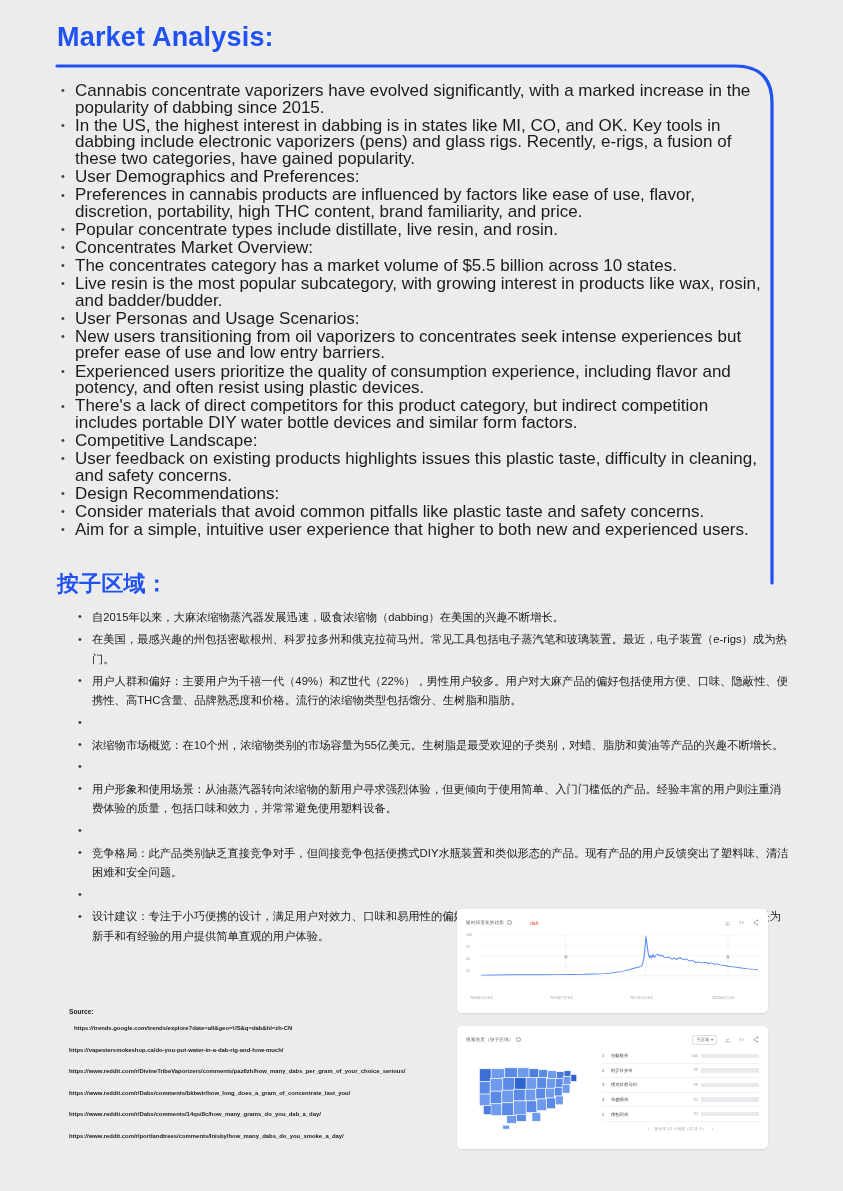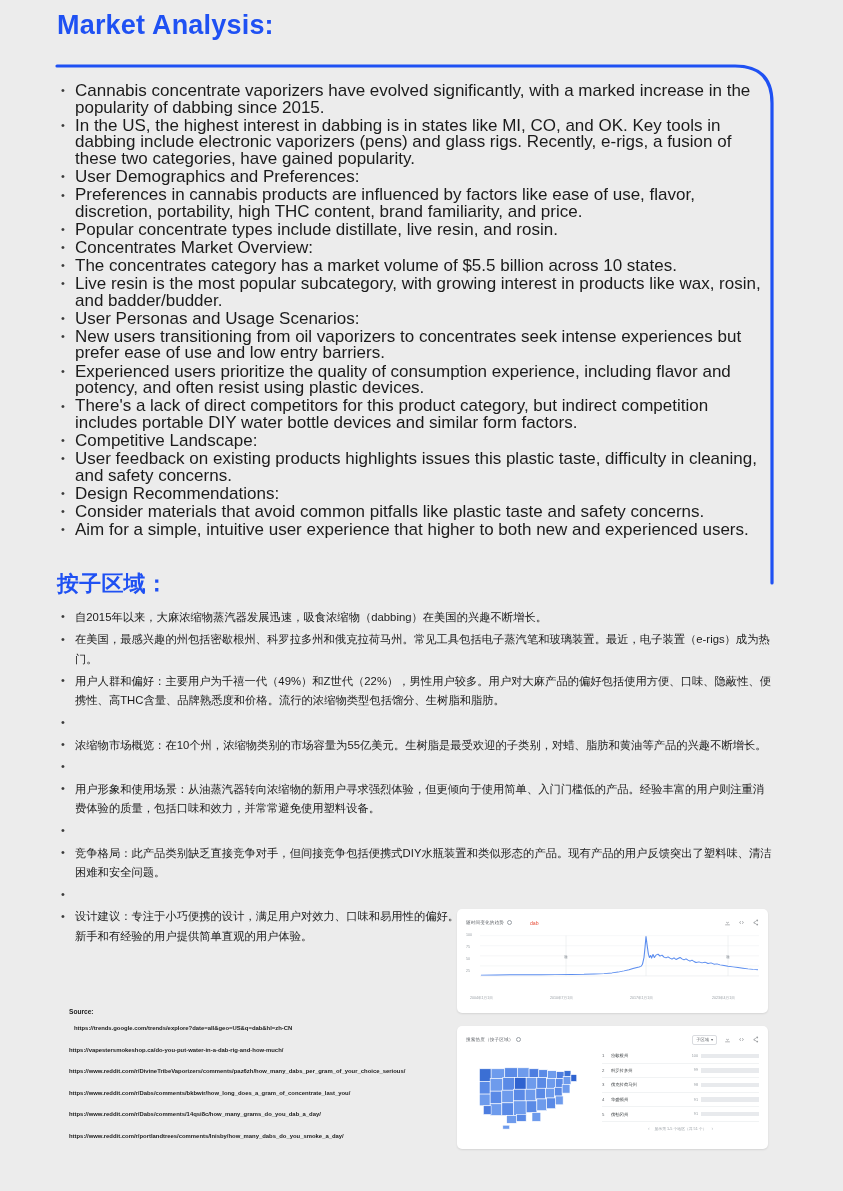--- a/index.html
+++ b/index.html
@@ -15,27 +15,27 @@
   .rule-svg { position: absolute; left: 0; top: 0; width: 843px; height: 620px; pointer-events: none; }
 
   
   .sec-title {
     position: absolute;
     color: #1f51f3;
     font-weight: bold;
     letter-spacing: .2px;
     white-space: nowrap;
   }
-  #title-en { left: 57px; top: 10px; font-size: 27px; }
+  #title-en { left: 57px; top: 22px; font-size: 27px; }
   #title-zh { left: 57px; top: 569px; font-size: 22px; }
 
   
   .bullets { position: absolute; }
   #list-en { left: 58px; top: 83px; width: 705px; }
-  #list-zh { left: 58px; top: 608px; width: 715px; }
+  #list-zh { left: 75px; top: 608px; width: 715px; }
 
   .bullet {
     position: relative;
     padding-left: 17px;
     color: #1b1b1b;
   }
   .bullet::before {
     content: "•";
     position: absolute;
     left: 3px;

